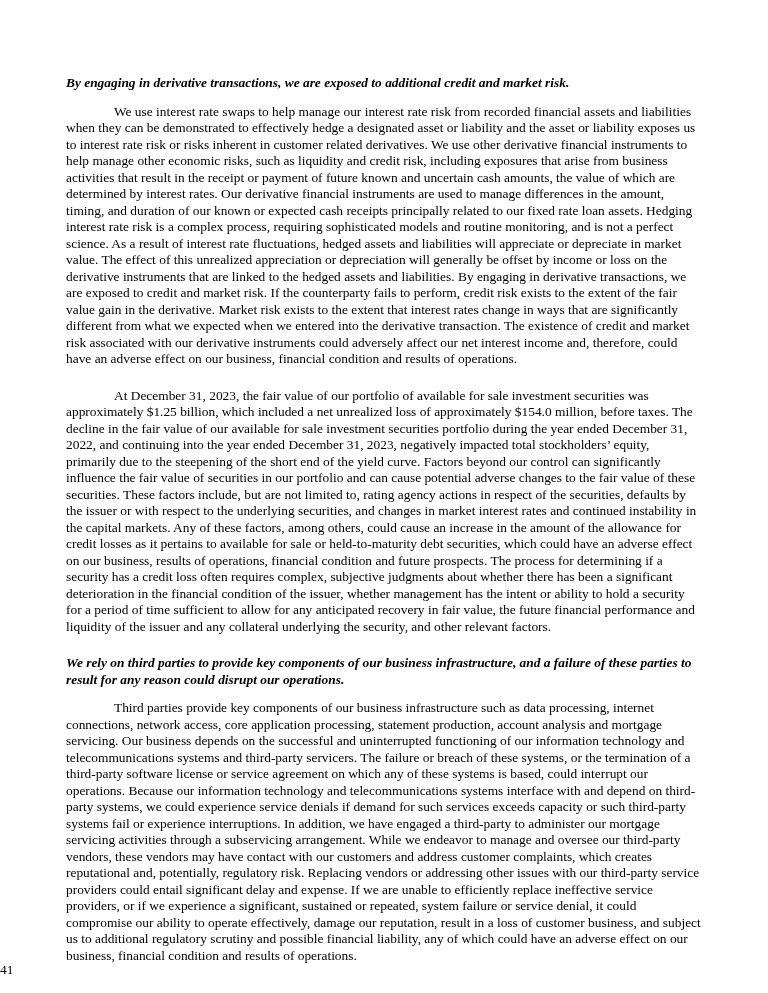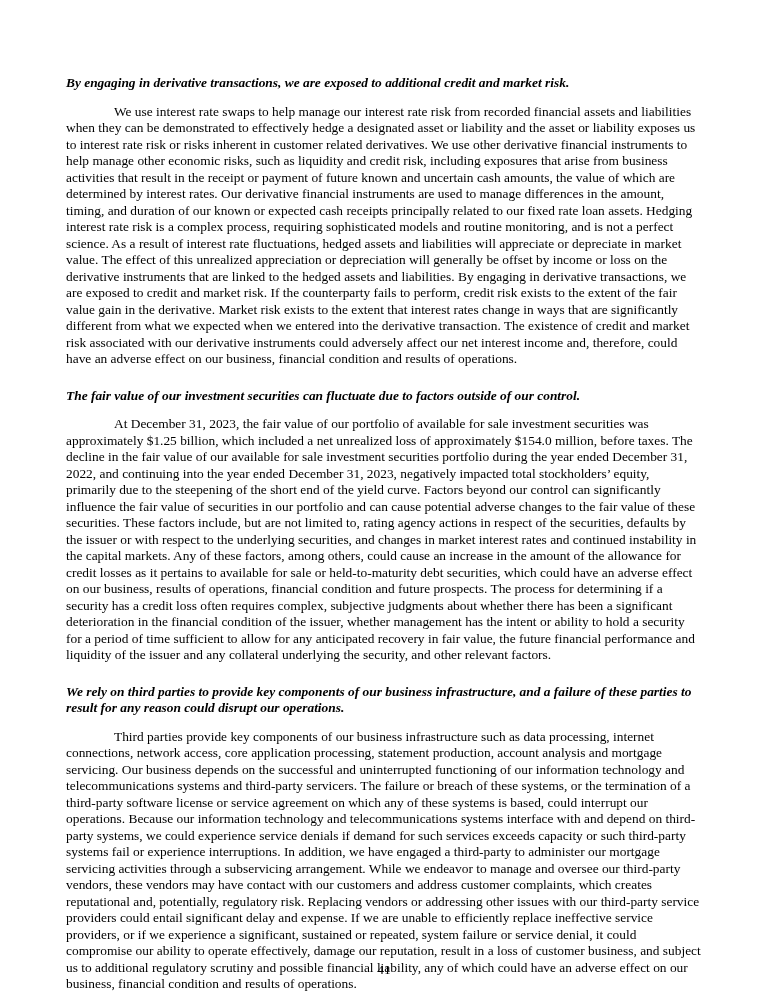--- a/index.html
+++ b/index.html
@@ -31,36 +31,34 @@
   }
   .para {
     margin: 0 0 20px 0;
     text-indent: 48px;
   }
   .page-footer {
     position: absolute;
     left: 0;
     right: 0;
     bottom: 27px;
-    text-align: center;
     font-size: 13.4px;
   }
 </style>
 </head>
 <body>
 
 <div class="page">
 
   <section class="section">
     <h2 class="heading">By engaging in derivative transactions, we are exposed to additional credit and market risk.</h2>
     <p class="para">We use interest rate swaps to help manage our interest rate risk from recorded financial assets and liabilities when they can be demonstrated to effectively hedge a designated asset or liability and the asset or liability exposes us to interest rate risk or risks inherent in customer related derivatives. We use other derivative financial instruments to help manage other economic risks, such as liquidity and credit risk, including exposures that arise from business activities that result in the receipt or payment of future known and uncertain cash amounts, the value of which are determined by interest rates. Our derivative financial instruments are used to manage differences in the amount, timing, and duration of our known or expected cash receipts principally related to our fixed rate loan assets. Hedging interest rate risk is a complex process, requiring sophisticated models and routine monitoring, and is not a perfect science. As a result of interest rate fluctuations, hedged assets and liabilities will appreciate or depreciate in market value. The effect of this unrealized appreciation or depreciation will generally be offset by income or loss on the derivative instruments that are linked to the hedged assets and liabilities. By engaging in derivative transactions, we are exposed to credit and market risk. If the counterparty fails to perform, credit risk exists to the extent of the fair value gain in the derivative. Market risk exists to the extent that interest rates change in ways that are significantly different from what we expected when we entered into the derivative transaction. The existence of credit and market risk associated with our derivative instruments could adversely affect our net interest income and, therefore, could have an adverse effect on our business, financial condition and results of operations.</p>
   </section>
 
   <section class="section">
-    <h2 class="heading">The fair value of our investment securities can fluctuate due to factors outside of our control.</h2>
     <p class="para">At December 31, 2023, the fair value of our portfolio of available for sale investment securities was approximately $1.25 billion, which included a net unrealized loss of approximately $154.0 million, before taxes. The decline in the fair value of our available for sale investment securities portfolio during the year ended December 31, 2022, and continuing into the year ended December 31, 2023, negatively impacted total stockholders’ equity, primarily due to the steepening of the short end of the yield curve. Factors beyond our control can significantly influence the fair value of securities in our portfolio and can cause potential adverse changes to the fair value of these securities. These factors include, but are not limited to, rating agency actions in respect of the securities, defaults by the issuer or with respect to the underlying securities, and changes in market interest rates and continued instability in the capital markets. Any of these factors, among others, could cause an increase in the amount of the allowance for credit losses as it pertains to available for sale or held-to-maturity debt securities, which could have an adverse effect on our business, results of operations, financial condition and future prospects. The process for determining if a security has a credit loss often requires complex, subjective judgments about whether there has been a significant deterioration in the financial condition of the issuer, whether management has the intent or ability to hold a security for a period of time sufficient to allow for any anticipated recovery in fair value, the future financial performance and liquidity of the issuer and any collateral underlying the security, and other relevant factors.</p>
   </section>
 
   <section class="section">
     <h2 class="heading">We rely on third parties to provide key components of our business infrastructure, and a failure of these parties to result for any reason could disrupt our operations.</h2>
     <p class="para">Third parties provide key components of our business infrastructure such as data processing, internet connections, network access, core application processing, statement production, account analysis and mortgage servicing. Our business depends on the successful and uninterrupted functioning of our information technology and telecommunications systems and third-party servicers. The failure or breach of these systems, or the termination of a third-party software license or service agreement on which any of these systems is based, could interrupt our operations. Because our information technology and telecommunications systems interface with and depend on third-party systems, we could experience service denials if demand for such services exceeds capacity or such third-party systems fail or experience interruptions. In addition, we have engaged a third-party to administer our mortgage servicing activities through a subservicing arrangement. While we endeavor to manage and oversee our third-party vendors, these vendors may have contact with our customers and address customer complaints, which creates reputational and, potentially, regulatory risk. Replacing vendors or addressing other issues with our third-party service providers could entail significant delay and expense. If we are unable to efficiently replace ineffective service providers, or if we experience a significant, sustained or repeated, system failure or service denial, it could compromise our ability to operate effectively, damage our reputation, result in a loss of customer business, and subject us to additional regulatory scrutiny and possible financial liability, any of which could have an adverse effect on our business, financial condition and results of operations.</p>
   </section>
 
   <div class="page-footer">
     <span>41</span>

